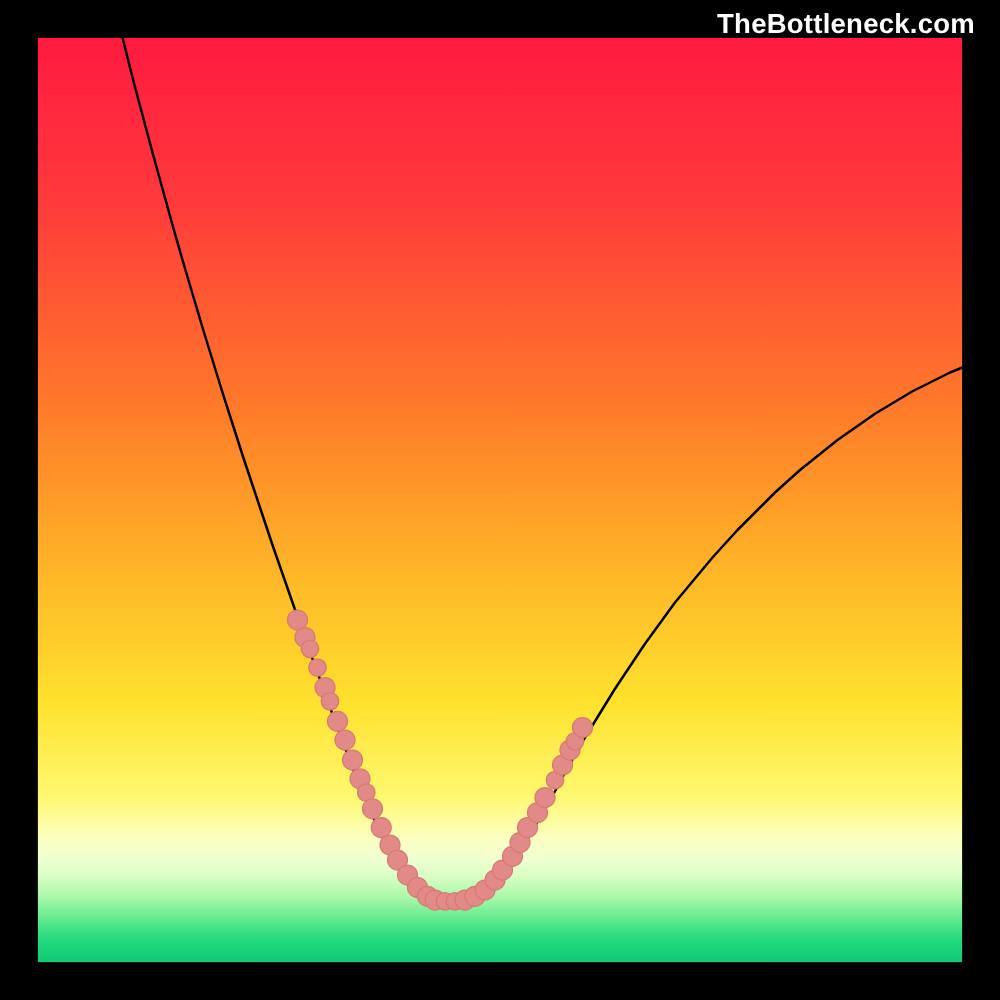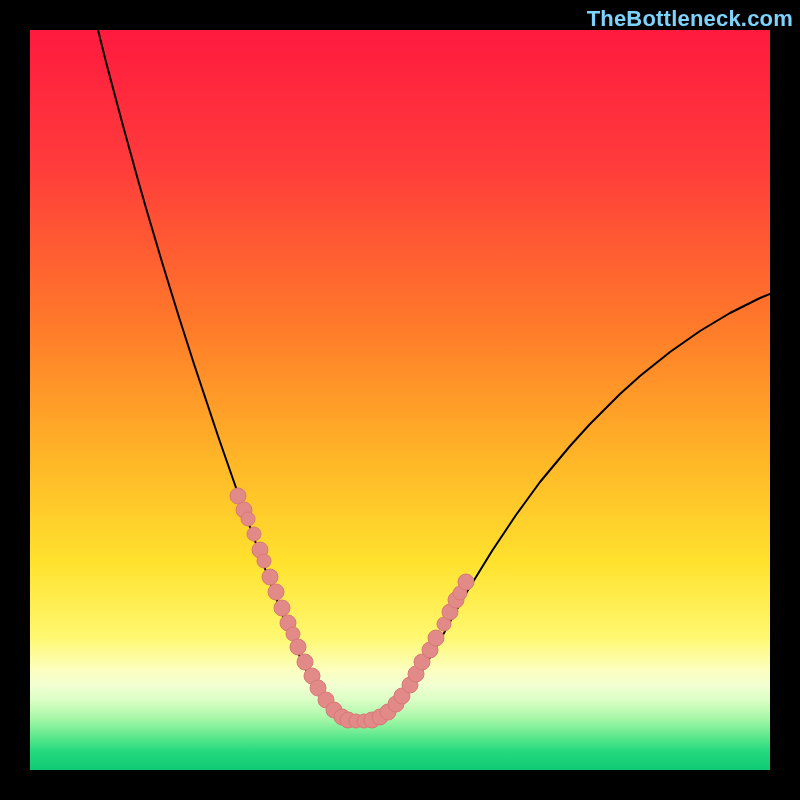--- a/index.html
+++ b/index.html
@@ -21,22 +21,22 @@
     position: absolute;
     left: 30px;
     top: 30px;
     width: 740px;
     height: 740px;
     overflow: hidden;
   }
   .watermark {
     position: absolute;
     top: 6px;
-    right: 7px;
-    color: #7dd3fc;
+    right: 20px;
+    color: #ffffff;
     font-size: 22px;
     font-weight: 600;
     letter-spacing: 0.2px;
     z-index: 50;
   }
   svg {
     display: block;
   }
 </style>
 </head>

